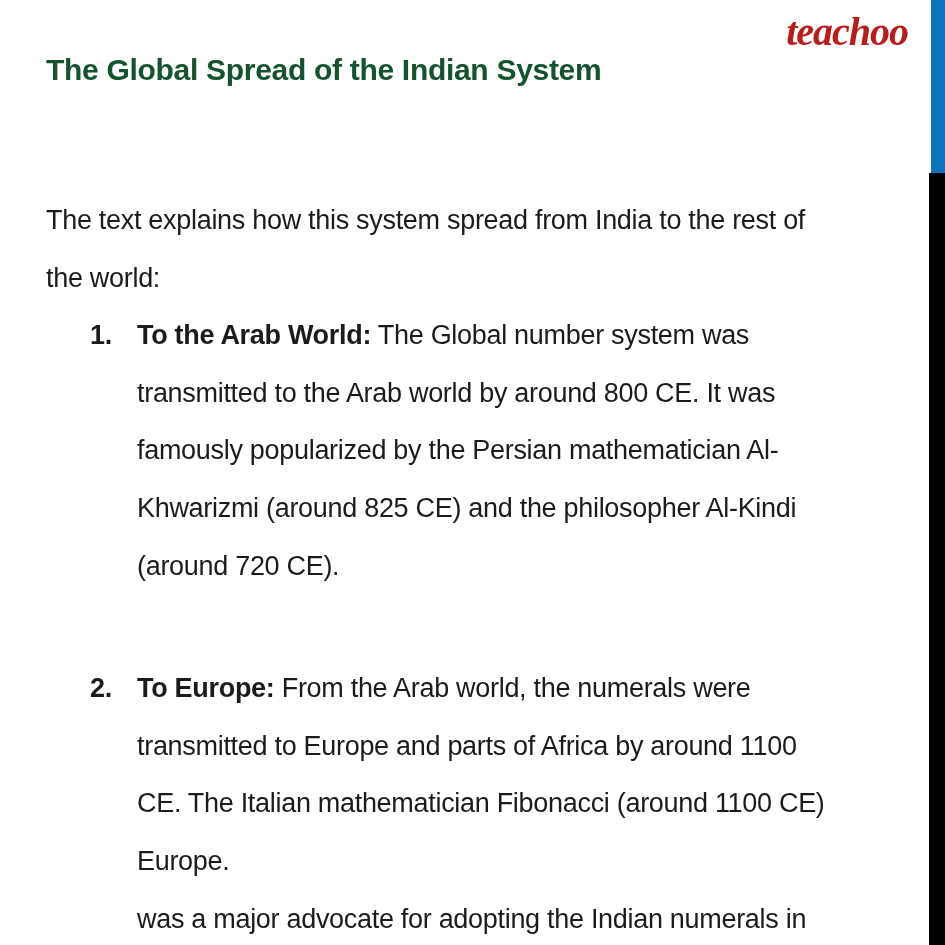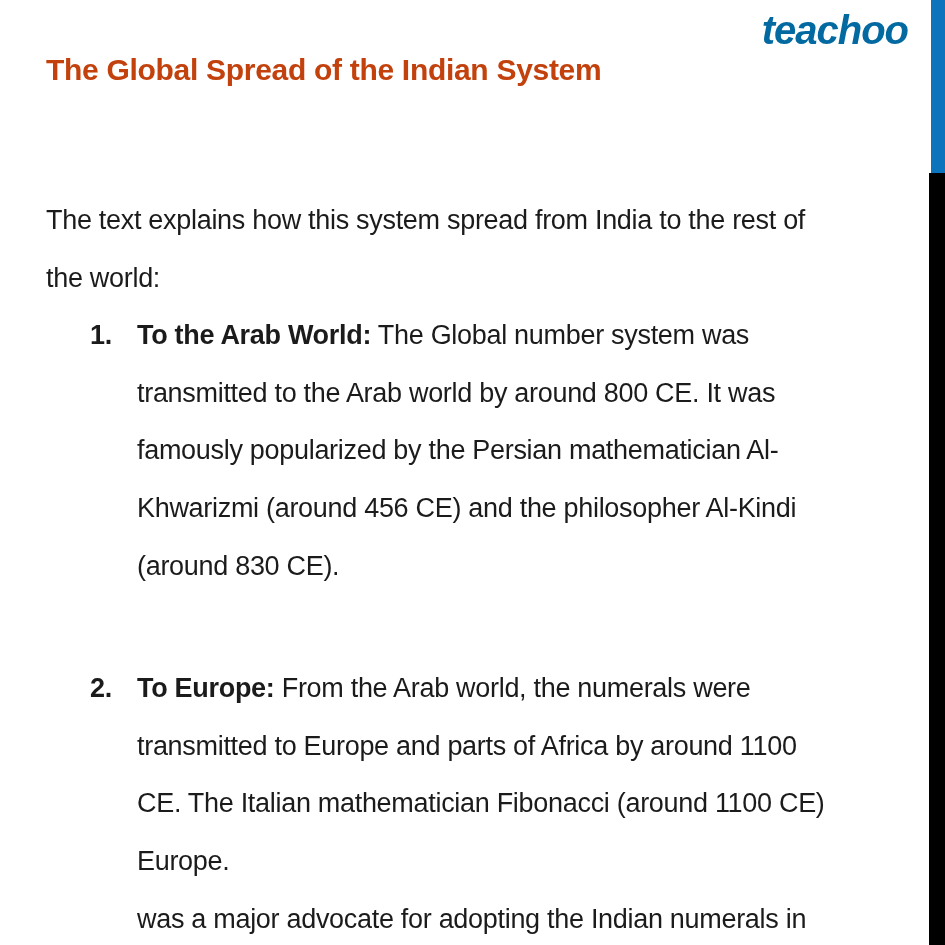--- a/index.html
+++ b/index.html
@@ -21,34 +21,34 @@
   }
   .bar-black {
     position: absolute; right: 0; top: 173px;
     width: 16px; height: 772px;
     background: #000000;
   }
 
   
   .logo {
     position: absolute; top: 8px; right: 37px;
-    font-family: Liberation Sans, sans-serif;
+    font-family: Liberation Serif, serif;
     font-style: italic; font-weight: 700;
     font-size: 40px; letter-spacing: -1px;
-    color: #0369a1;
+    color: #b91c1c;
     white-space: nowrap;
   }
 
   
   .title {
     position: absolute; left: 46px; top: 53px;
     margin: 0;
     font-size: 30px; font-weight: 700;
     letter-spacing: -0.3px;
-    color: #c2410c;
+    color: #14532d;
     white-space: nowrap;
   }
 
   
   .body-text {
     position: absolute; left: 46px; top: 192px;
     width: 870px;
     font-size: 27px;
     letter-spacing: -0.3px;
   }
@@ -89,22 +89,22 @@
       <div class="line">the world:</div>
     </div>
 
     <div class="list">
 
       <div class="list-item">
         <span class="item-number">1.</span>
         <div class="line"><span class="bold">To the Arab World:</span><span> The Global number system was</span></div>
         <div class="line">transmitted to the Arab world by around 800 CE. It was</div>
         <div class="line">famously popularized by the Persian mathematician Al-</div>
-        <div class="line">Khwarizmi (around 456 CE) and the philosopher Al-Kindi</div>
-        <div class="line">(around 830 CE).</div>
+        <div class="line">Khwarizmi (around 825 CE) and the philosopher Al-Kindi</div>
+        <div class="line">(around 720 CE).</div>
       </div>
 
       <div class="list-item">
         <span class="item-number">2.</span>
         <div class="line"><span class="bold">To Europe:</span><span> From the Arab world, the numerals were</span></div>
         <div class="line">transmitted to Europe and parts of Africa by around 1100</div>
         <div class="line">CE. The Italian mathematician Fibonacci (around 1100 CE)</div>
         <div class="line">Europe.</div>
         <div class="line">was a major advocate for adopting the Indian numerals in</div>
       </div>

